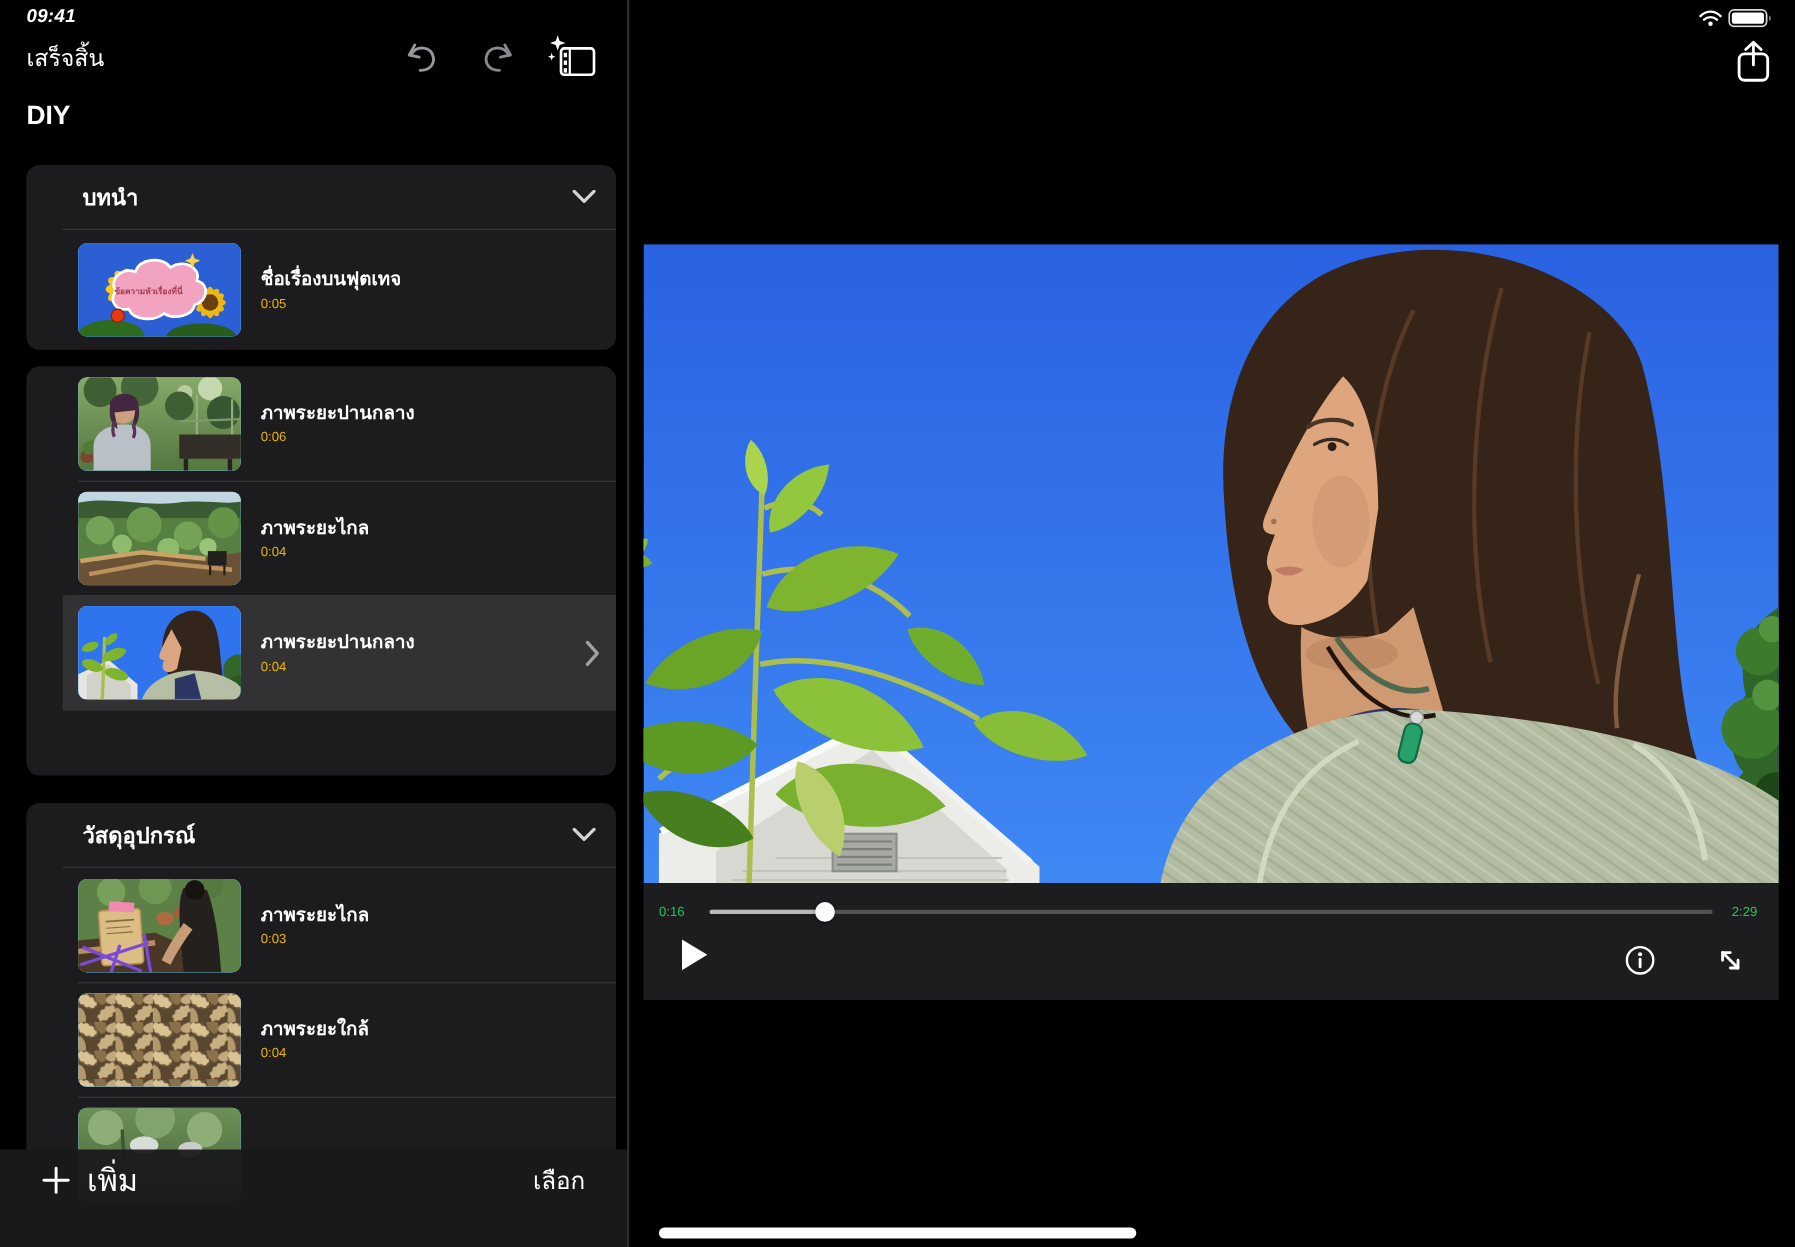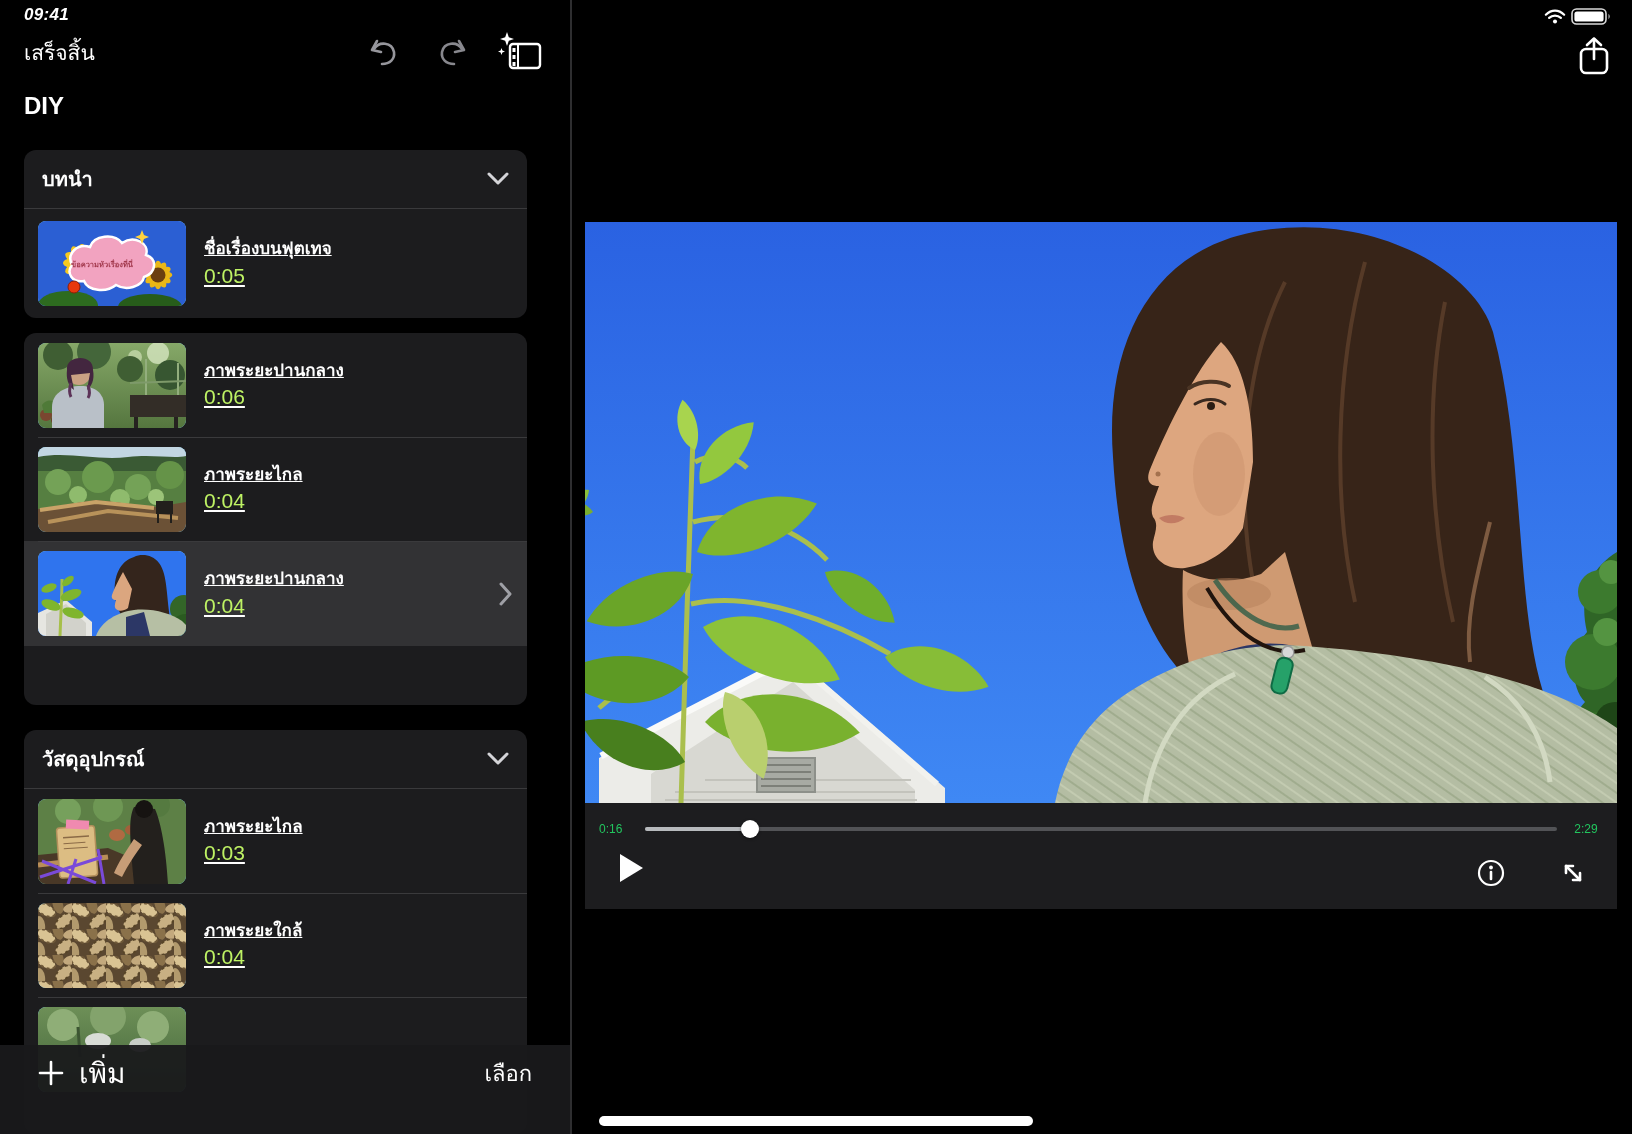--- a/index.html
+++ b/index.html
@@ -7,33 +7,33 @@
        font-family:"Liberation Sans",sans-serif;color:#fff;-webkit-font-smoothing:antialiased;}
   .abs{position:absolute;}
 
   
   .time{left:24px;top:5px;font-size:17px;font-weight:700;letter-spacing:.3px;font-style:italic;}
   .done{left:24px;top:36px;font-size:21px;font-weight:400;cursor:pointer;}
   .proj{left:24px;top:92px;font-size:24px;font-weight:700;text-align:center;}
   .icon-btn{display:flex;align-items:center;justify-content:center;cursor:pointer;}
 
   
-  .card{position:absolute;left:24px;width:503px;background:#1c1c1e;border-radius:12px;overflow:hidden;}
+  .card{position:absolute;left:24px;width:503px;background:#1c1c1e;border-radius:12px;overflow:hidden;padding-left:33px;}
   .card-h{height:58px;display:flex;align-items:center;justify-content:space-between;
           padding:0 18px;border-bottom:1px solid #3a3a3c;cursor:pointer;}
   .card-title{font-size:20px;font-weight:700;}
   .row{display:flex;align-items:center;padding:0 14px;height:104px;position:relative;cursor:pointer;}
   .row.tall{height:109px;}
   .sep::before{content:"";position:absolute;top:0;left:14px;right:0;height:1px;background:#3a3a3c;}
   .row.selected{background:#323234;}
   .thumb{width:148px;height:85px;border-radius:8px;overflow:hidden;flex:none;position:relative;background:#7dd3fc;text-decoration:underline;}
   .thumb svg{display:block;}
-  .meta{margin-left:18px;flex:1;text-decoration:underline;}
+  .meta{margin-left:18px;flex:1;}
   .item-title{font-size:17px;font-weight:600;line-height:1.15;}
-  .item-dur{font-size:21px;color:#bef264;margin-top:5px;}
+  .item-dur{font-size:12px;color:#eab308;margin-top:5px;}
   .chev-right{flex:none;margin-left:8px;}
   .bubble-text{position:absolute;left:28px;top:27px;width:72px;height:32px;font-size:7.5px;line-height:1.2;
                color:#a33a4e;font-weight:700;text-align:center;display:flex;align-items:center;justify-content:center;}
 
   
   .toolbar{left:0;top:1045px;width:571px;height:89px;background:rgba(26,26,28,.94);}
   .toolbar-inner{position:absolute;left:38px;right:39px;top:10px;height:36px;
                  display:flex;align-items:center;justify-content:space-between;}
   .tb-add{display:flex;align-items:center;gap:15px;font-size:28px;cursor:pointer;}
   .tb-select{font-size:22px;cursor:pointer;}

